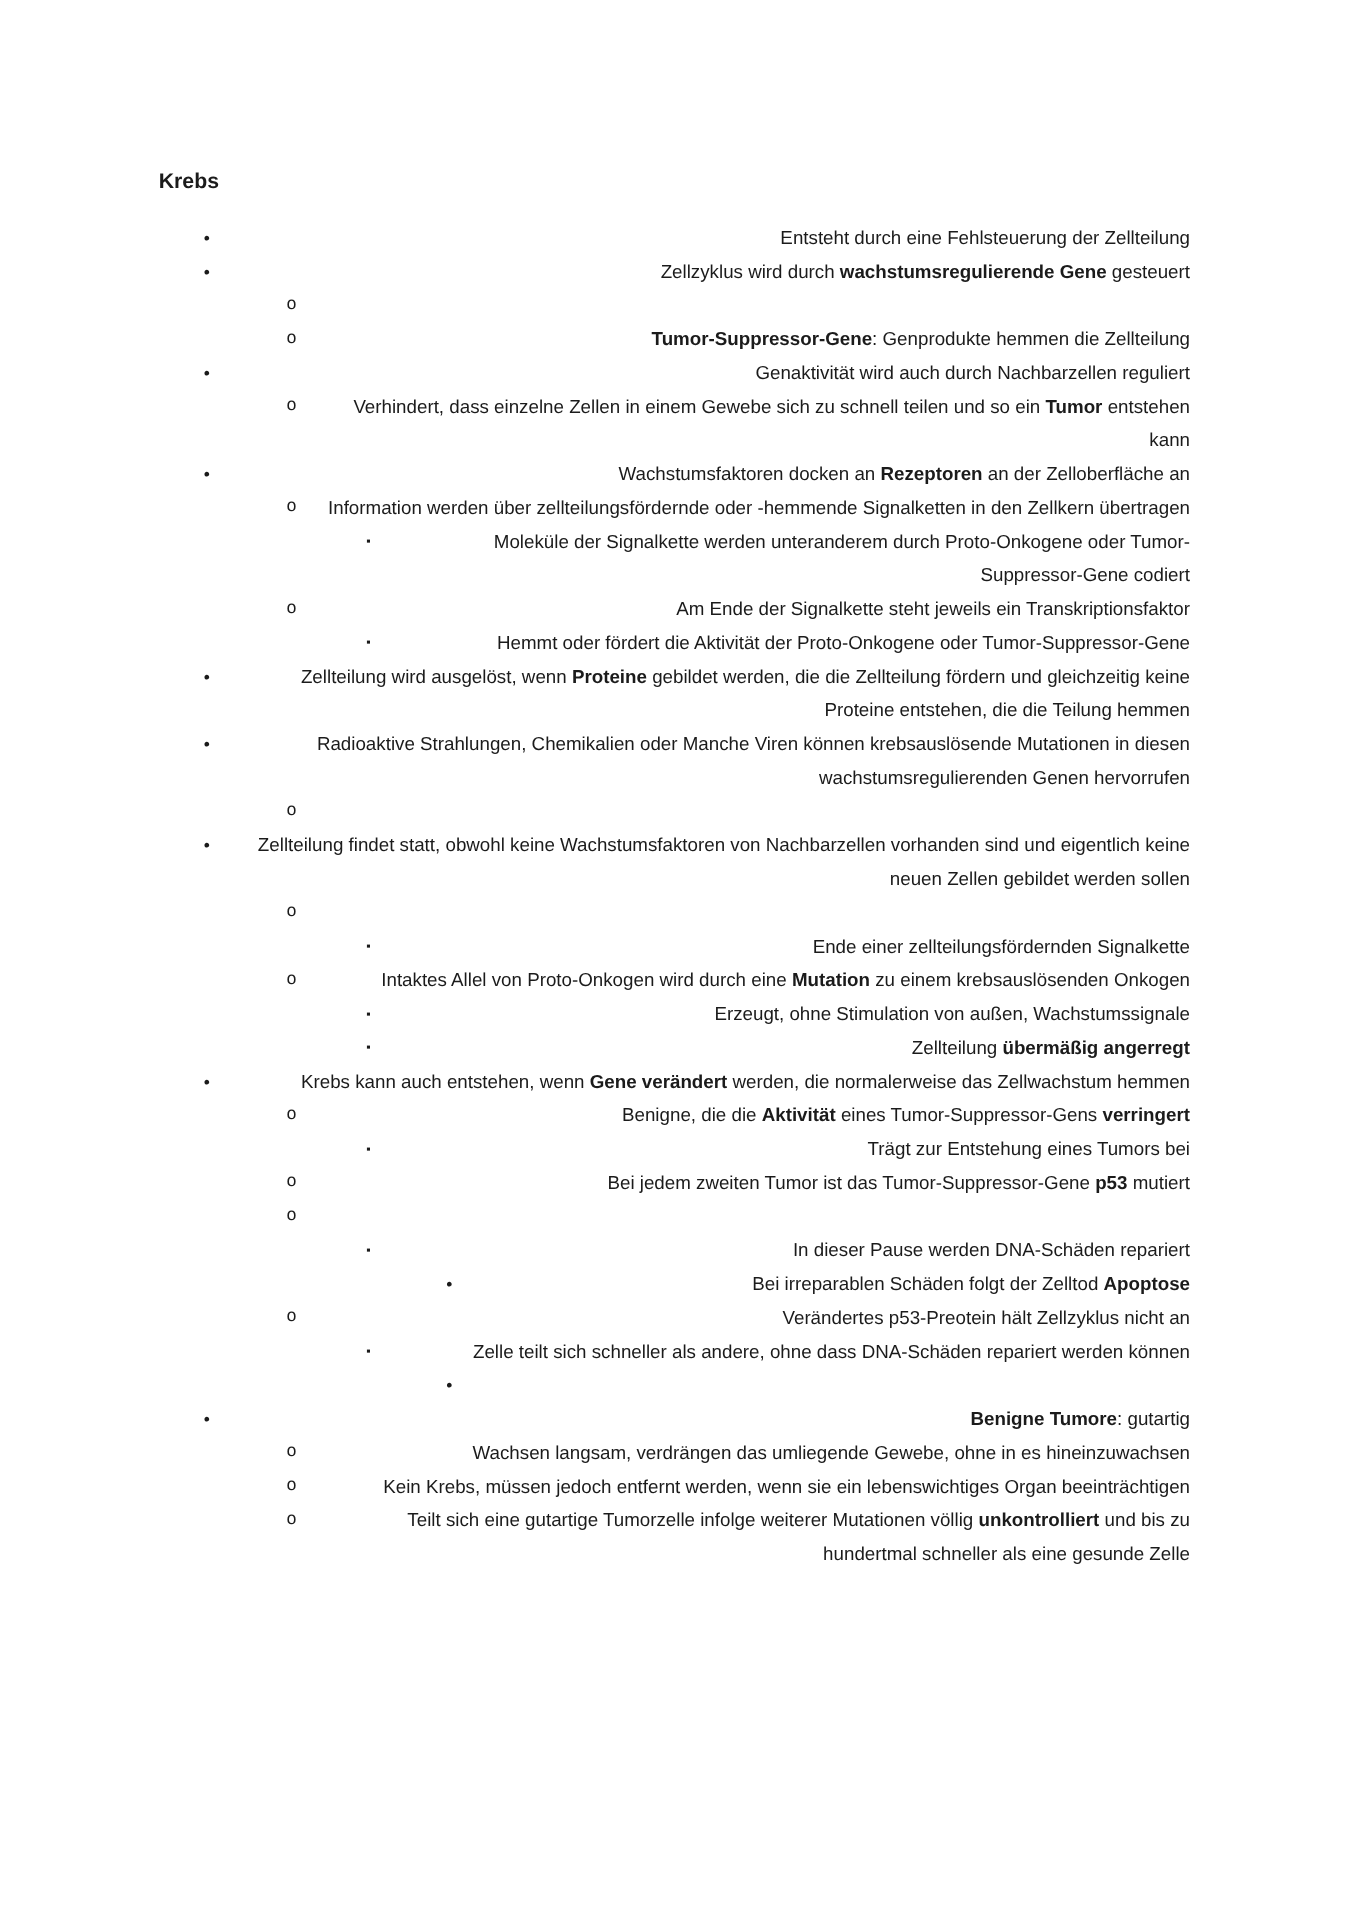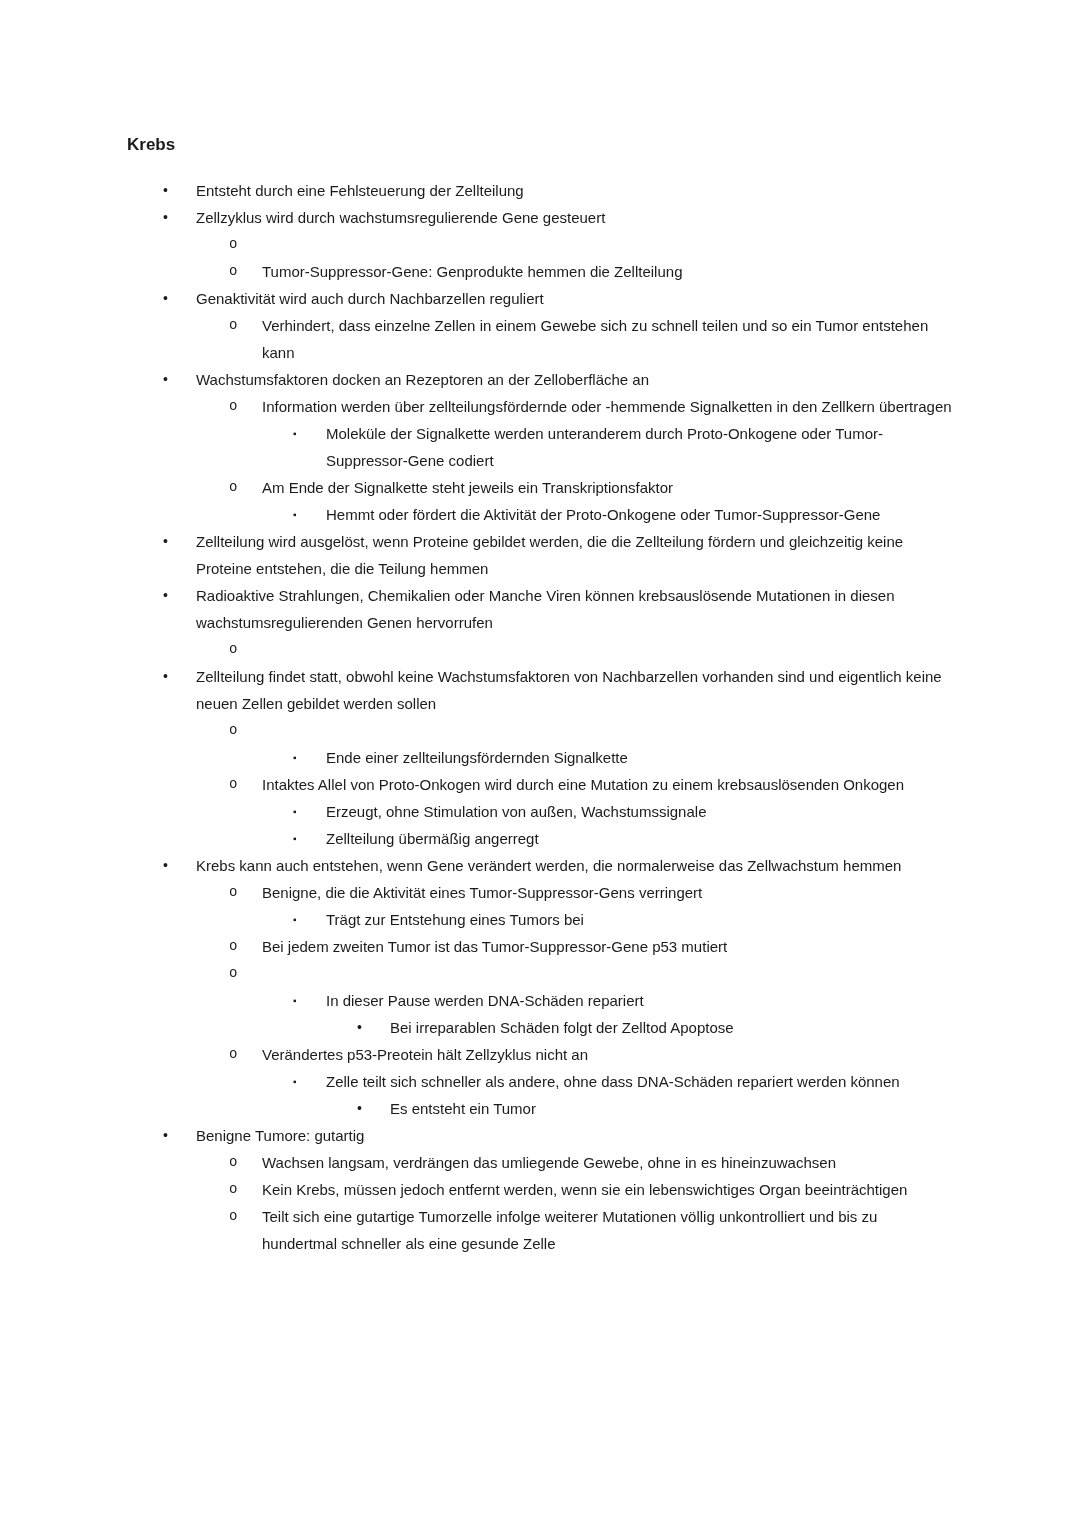--- a/index.html
+++ b/index.html
@@ -37,22 +37,22 @@
     text-align: left;
   }
   .level-1 { padding-left: 36px; }
   .level-2 { padding-left: 102px; }
   .level-3 { padding-left: 166px; }
   .level-4 { padding-left: 230px; }
   .level-1 .bullet { font-size: 14px; }
   .level-2 .bullet { font-size: 14px; font-family: "Liberation Mono", monospace; }
   .level-3 .bullet { font-size: 10px; line-height: 27px; }
   .level-4 .bullet { font-size: 14px; }
-  .item .text { flex: 1; }
-  .bold { font-weight: normal; }
+  .item .text { flex: 1; text-align: right; }
+  .bold { font-weight: bold; }
 </style>
 </head>
 <body>
 
 <div class="page">
   <div class="doc-title">Krebs</div>
   <div class="list" id="bullet-list">
       <div class="item level-1">
         <span class="bullet">•</span>
         <span class="text"><span>Entsteht durch eine Fehlsteuerung der Zellteilung</span></span>
@@ -160,21 +160,20 @@
       <div class="item level-2">
         <span class="bullet">o</span>
         <span class="text"><span>Verändertes p53-Preotein hält Zellzyklus nicht an</span></span>
       </div>
       <div class="item level-3">
         <span class="bullet">▪</span>
         <span class="text"><span>Zelle teilt sich schneller als andere, ohne dass DNA-Schäden repariert werden können</span></span>
       </div>
       <div class="item level-4">
         <span class="bullet">•</span>
-        <span class="text"><span>Es entsteht ein Tumor</span></span>
       </div>
       <div class="item level-1">
         <span class="bullet">•</span>
         <span class="text"><span class="bold">Benigne Tumore</span><span>: gutartig</span></span>
       </div>
       <div class="item level-2">
         <span class="bullet">o</span>
         <span class="text"><span>Wachsen langsam, verdrängen das umliegende Gewebe, ohne in es hineinzuwachsen</span></span>
       </div>
       <div class="item level-2">

